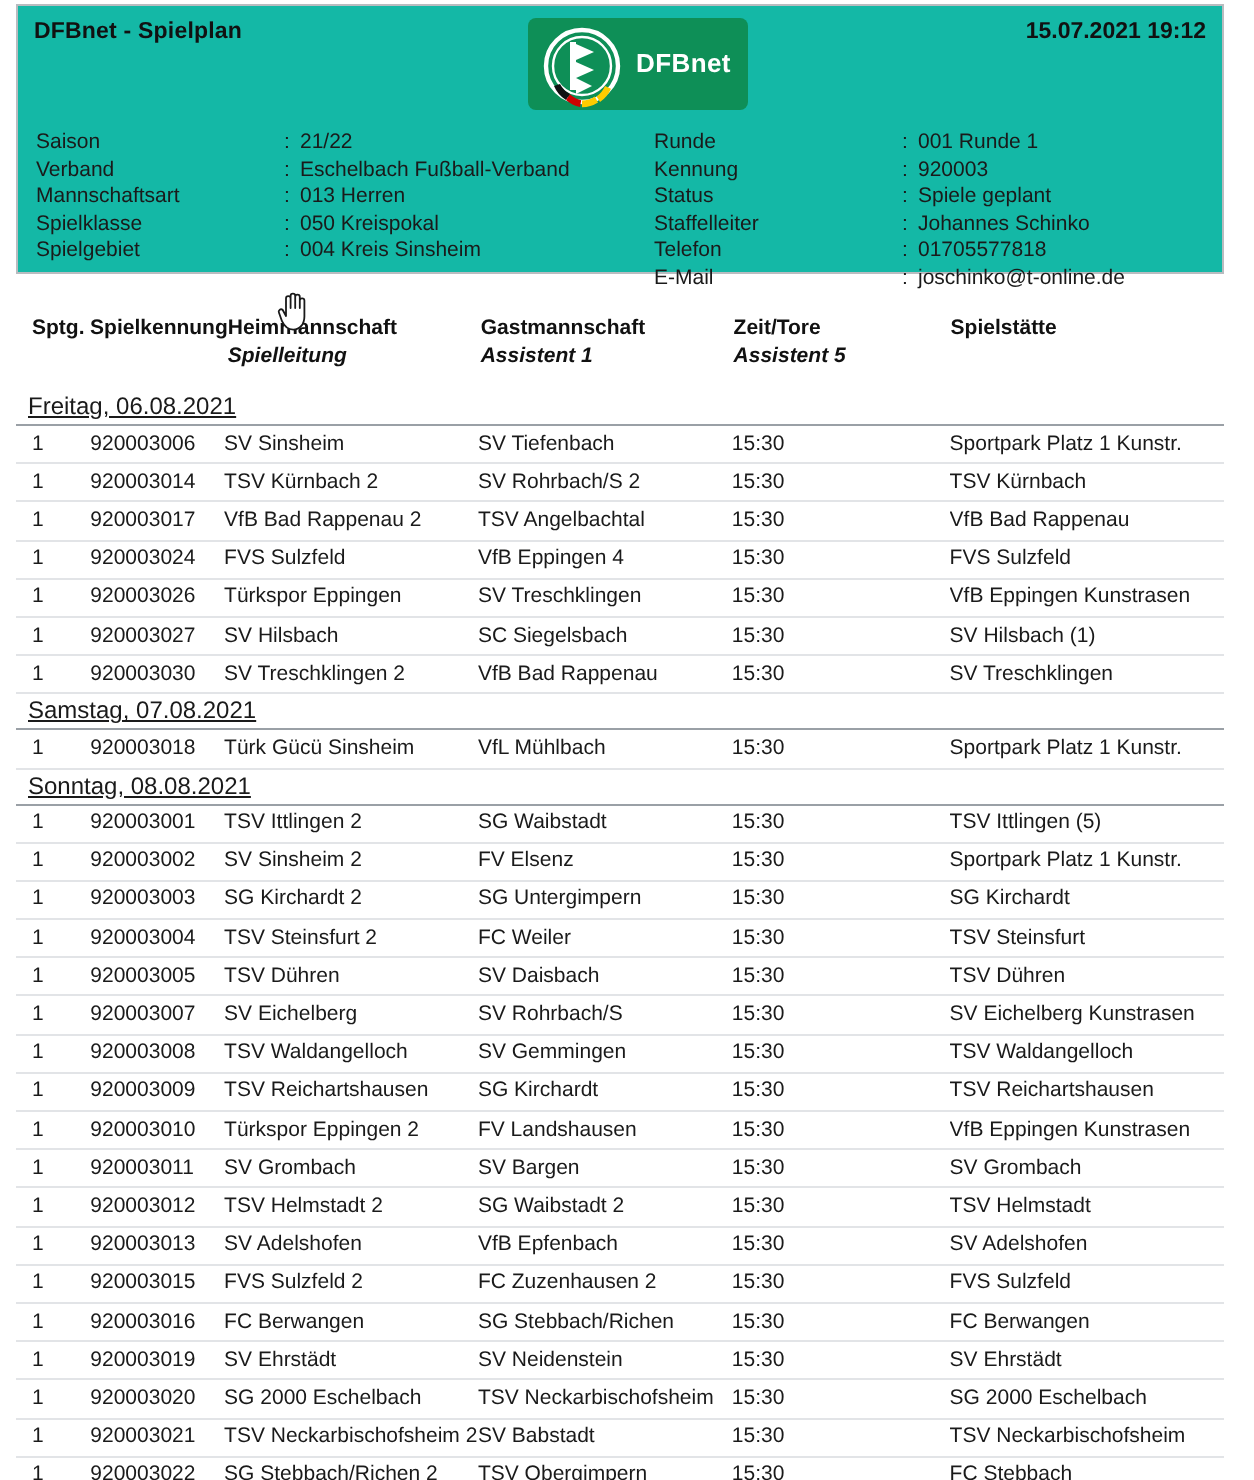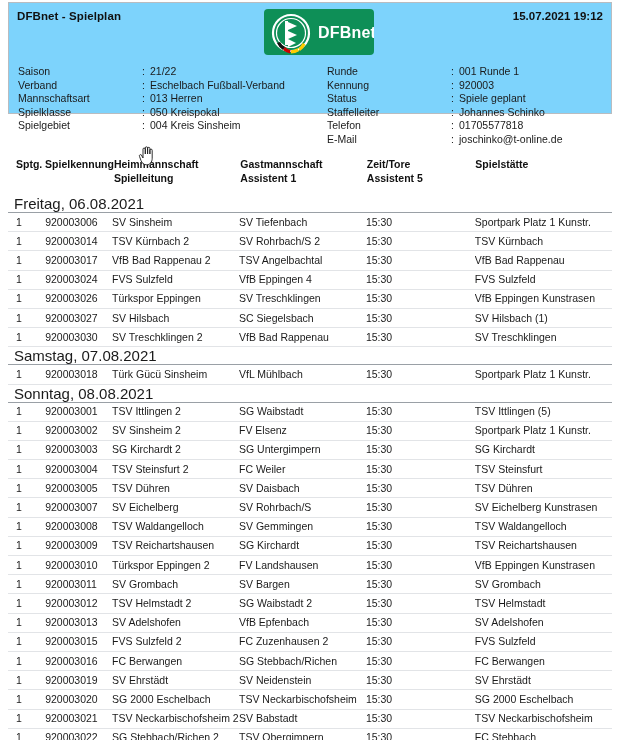--- a/index.html
+++ b/index.html
@@ -15,24 +15,24 @@
     overflow: hidden;
     position: relative;
   }
 
   
   .header-box {
     position: absolute;
     left: 8px;
     top: 2px;
     width: 604px;
-    height: 112px;
+    height: 135px;
     border: 1px solid #b9bcc0;
     box-sizing: border-box;
-    background: #7dd3fc;
+    background: #14b8a6;
   }
   .header-top {
     position: relative;
     height: 52px;
   }
   .doc-title {
     position: absolute;
     left: 8px;
     top: 7px;
     font-size: 11.5px;
@@ -65,21 +65,21 @@
     left: 6px;
     top: 2px;
     width: 42px;
     height: 44px;
   }
   .logo-text {
     position: absolute;
     left: 54px;
     top: 15px;
     color: #ffffff;
-    font-size: 16px;
+    font-size: 13px;
     font-weight: bold;
     letter-spacing: 0.2px;
   }
 
   
   .meta {
     position: absolute;
     top: 62px;
     font-size: 10.5px;
     line-height: 13.6px;
@@ -112,29 +112,31 @@
     display: flex;
     font-size: 10.5px;
     font-weight: bold;
     color: #111;
     padding-bottom: 1px;
   }
   .thead-row .cell { line-height: 14px; }
   .th-sub {
     display: block;
     font-weight: bold;
+    font-style: italic;
   }
   .thead-spacer { height: 9px; }
 
   .date-row {
-    font-size: 15px;
+    font-size: 12px;
     color: #1a1a1a;
     padding: 2px 0 2px 6px;
     border-bottom: 1.4px solid #9aa0a6;
     line-height: 13px;
+    text-decoration: underline;
   }
 
   .game-row {
     display: flex;
     font-size: 10.5px;
     color: #1a1a1a;
     line-height: 13px;
     padding: 2.6px 0 2.6px 0;
     border-bottom: 1px solid #e2e4e7;
   }

